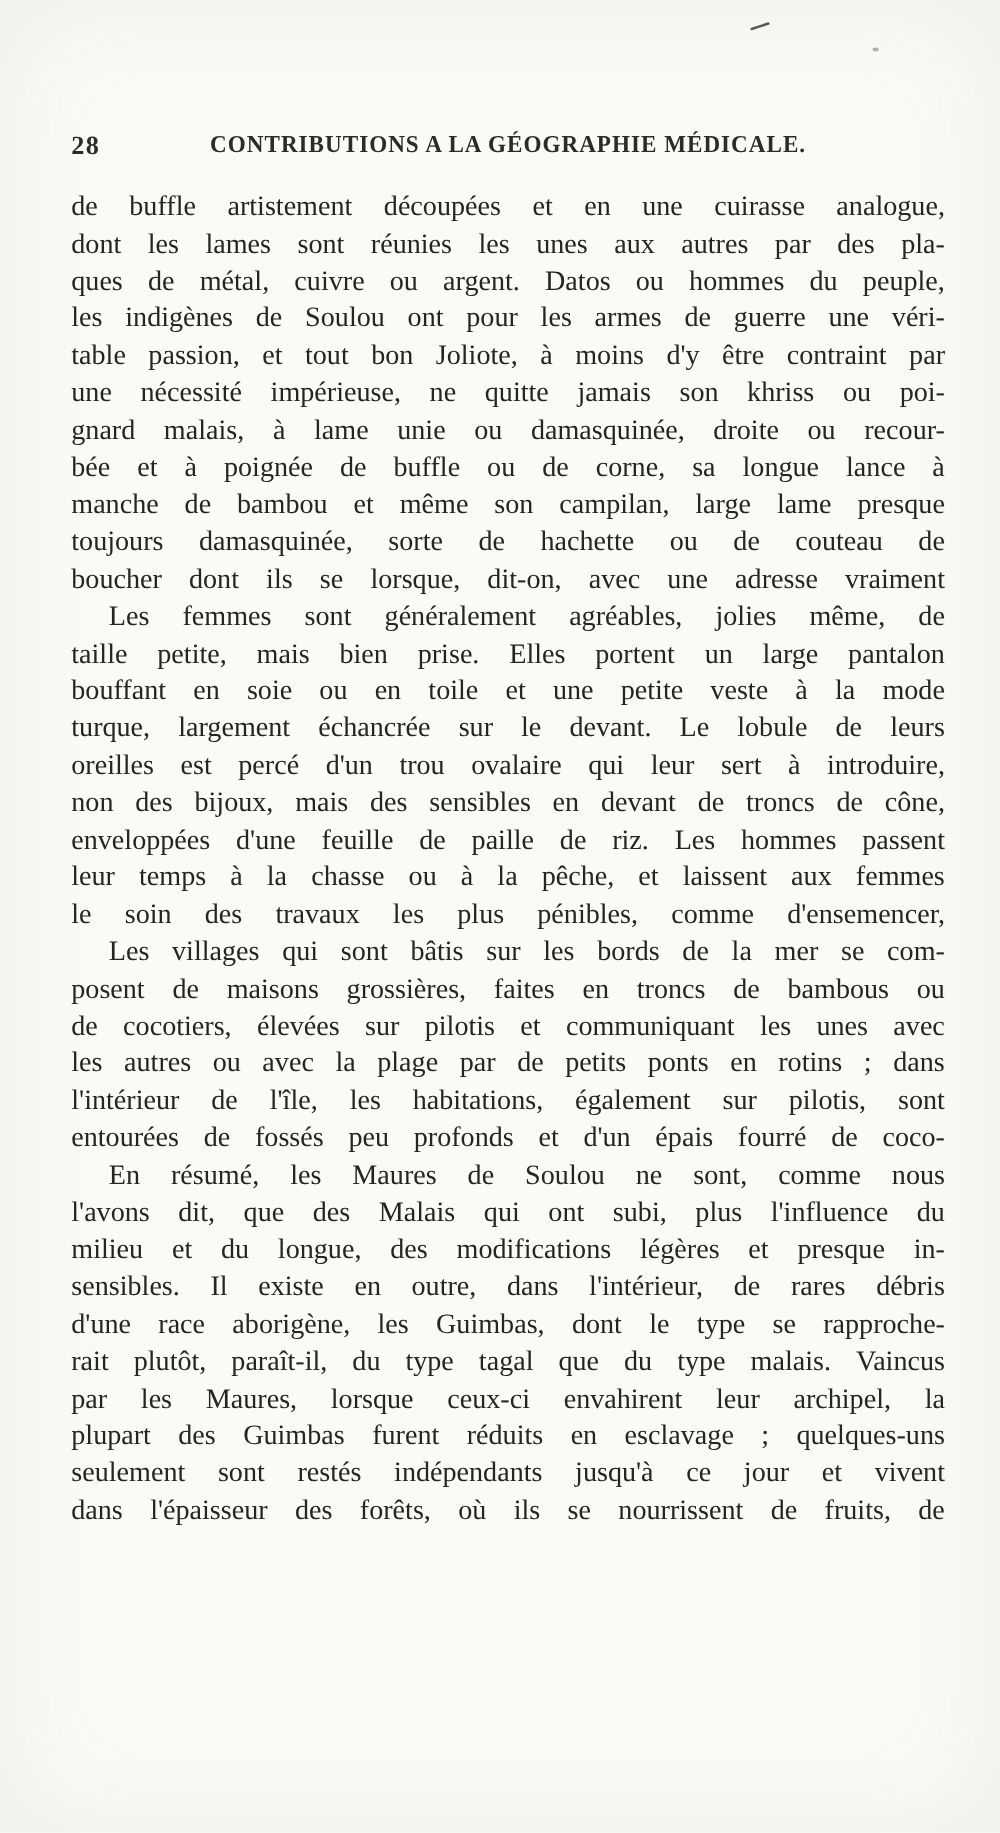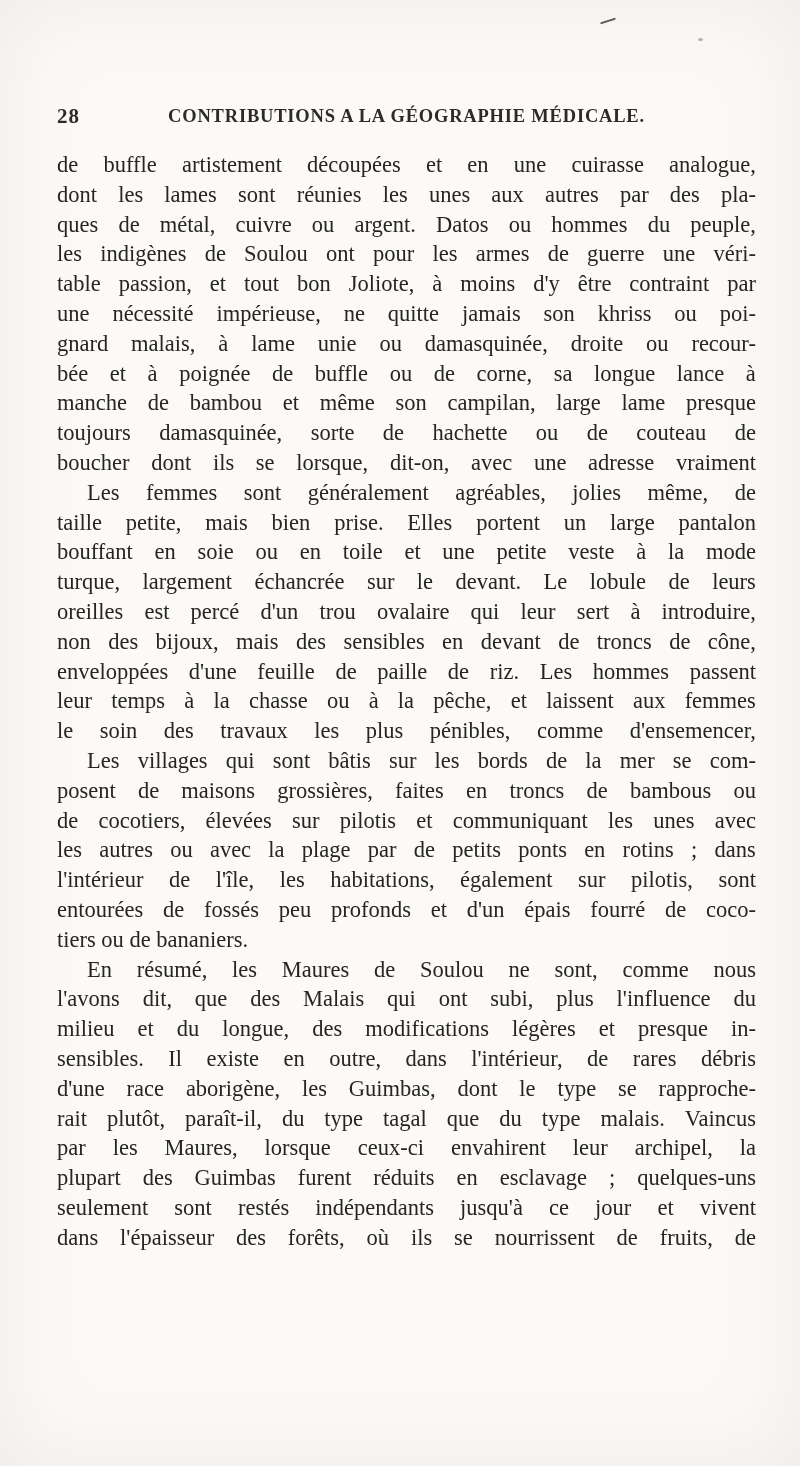--- a/index.html
+++ b/index.html
@@ -425,21 +425,20 @@
           <span>fossés</span>
           <span>peu</span>
           <span>profonds</span>
           <span>et</span>
           <span>d'un</span>
           <span>épais</span>
           <span>fourré</span>
           <span>de</span>
           <span>coco-</span>
         </div>
-        <div class="line">tiers ou de bananiers.</div>
       </div>
       <div>
         <div class="line j indent">
           <span>En</span>
           <span>résumé,</span>
           <span>les</span>
           <span>Maures</span>
           <span>de</span>
           <span>Soulou</span>
           <span>ne</span>

